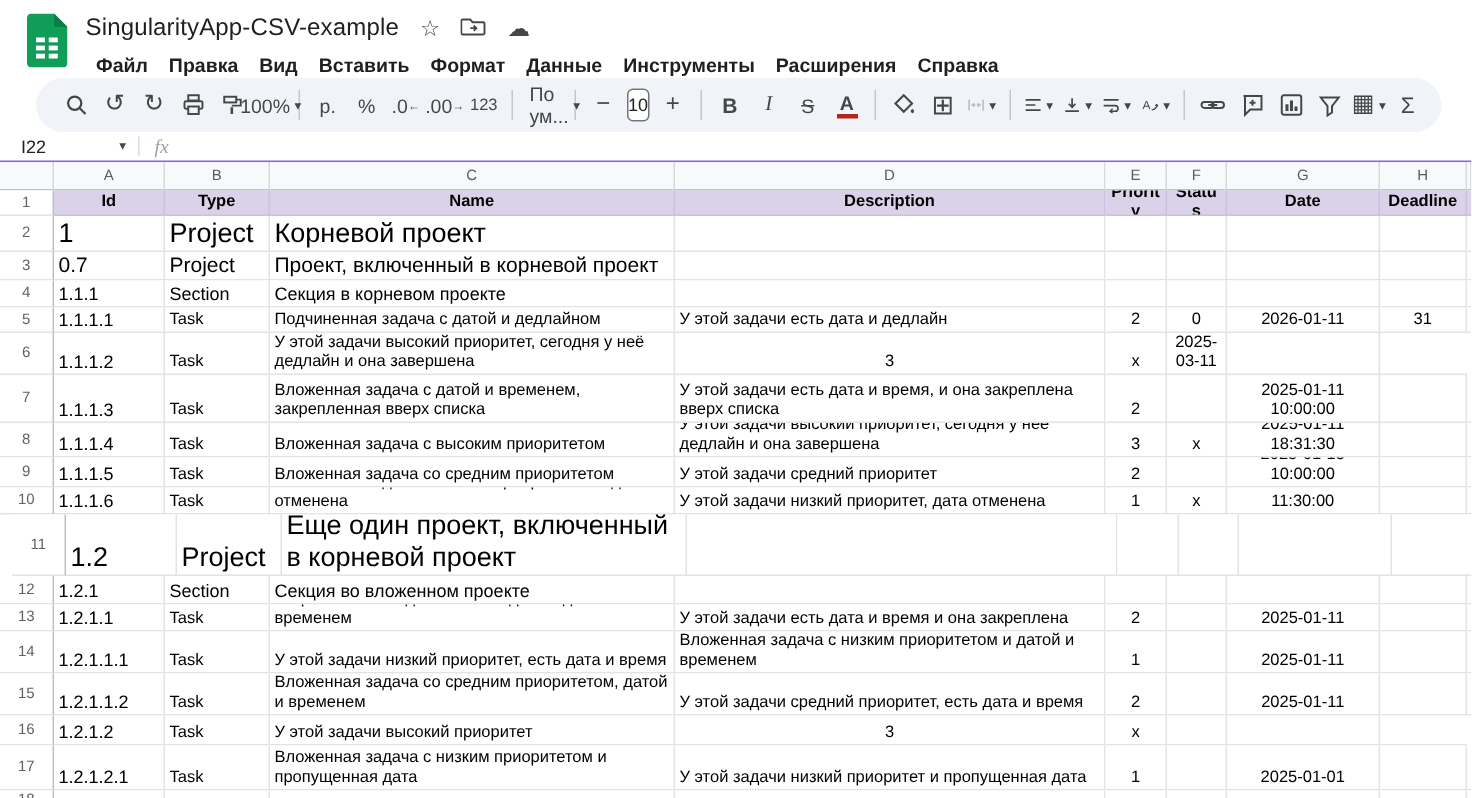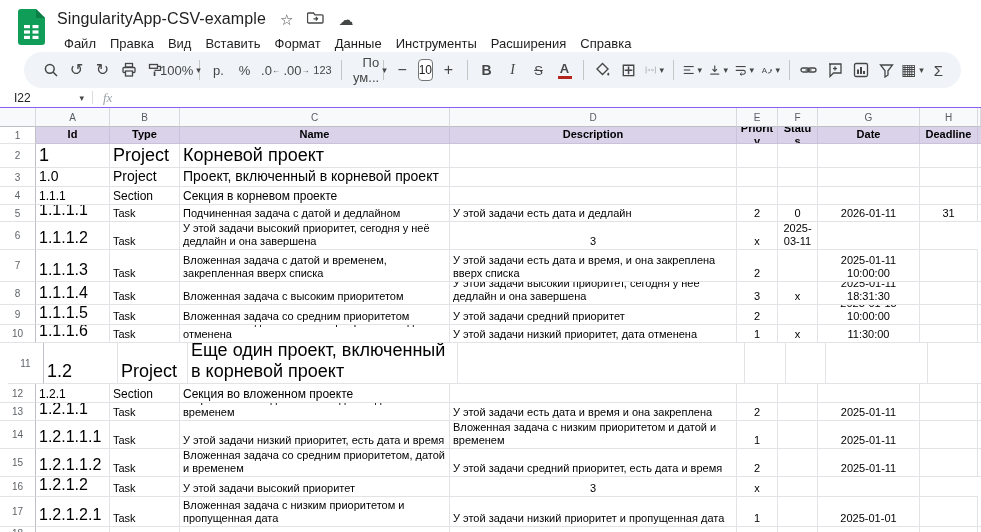--- a/index.html
+++ b/index.html
@@ -10,32 +10,32 @@
     color:#202124; -webkit-font-smoothing:antialiased;
   }
   
   .titlebar-area { height:52px; display:flex; align-items:flex-start; padding:7px 0 4px 16px;text-align:center; }
   .app-logo { width:27px; height:36px; margin:2px 12px 0 2px; flex:0 0 auto; }
   .tb-right { display:flex; flex-direction:column; }
   .title-row { display:flex; align-items:center; height:24px; }
   .doc-title { font-size:16px; color:#1f1f1f; letter-spacing:.1px; }
   .title-ico { margin-left:14px; font-size:15px; color:#444746; line-height:1; cursor:default; }
   .menu-row { display:flex; align-items:center; height:22px; margin-top:1px; }
-  .menu-item { font-size:13px; color:#1f1f1f; padding:2px 7px; border-radius:8px; cursor:default; }
+  .menu-item { font-size:13px; color:#1f1f1f; padding:2px 7px; border-radius:8px; cursor:default;font-weight:bold; }
   
   .toolbar { height:36px; margin:0 20px 0 24px; background:#f0f4f9; border-radius:18px;
              display:flex; align-items:center; padding:0 10px 0 14px; gap:1px; }
   .tbtn { min-width:25px; height:26px; border-radius:4px; display:flex; align-items:center; justify-content:center;
           color:#444746; font-size:13px; padding:0 3px; position:relative; cursor:default; }
   .tbtn svg { display:block; }
   .glyph16 { font-size:16px; line-height:1; }
   .glyph18 { font-size:18px; line-height:1; }
   .tsep { width:1px; height:20px; background:#c4c7c5; margin:0 5px; flex:0 0 auto; }
   .ddown { font-size:9px; color:#444746; margin-left:3px; }
-  .zoom-btn,.font-btn { font-size:13px; color:#444746;text-align:right; }
+  .zoom-btn,.font-btn { font-size:13px; color:#444746; }
   .font-btn { width:62px; justify-content:space-between; padding:0 5px; }
   .fontsize-box { width:28px; height:22px; border:1px solid #747775; border-radius:4px; background:#fff;
                   display:flex; align-items:center; justify-content:center; font-size:12px; color:#202124; margin:0 2px; }
   .b-bold { font-weight:700; font-size:14px; }
   .b-italic { font-style:italic; font-family:"Liberation Serif",serif; font-size:14px; }
   .b-strike { text-decoration:line-through; font-size:13px; }
   .b-color { font-size:13px; font-weight:600; display:flex; flex-direction:column; align-items:center; line-height:1; }
   .color-bar { width:14px; height:3px; margin-top:1px; }
   .disabled { color:#b7babe; }
   .disabled svg * { stroke:#b7babe !important; fill:none; }
@@ -62,21 +62,21 @@
   .cell.ctr { justify-content:center; text-align:center; }
   .sliver { border-bottom:1px solid #e2e3e6; background:#fff; }
   
   .r-header .cell { background:#d9d2e9; font-weight:700; font-size:11px; justify-content:center; text-align:center;
                     align-items:center; border-right-color:#c9c2da; border-bottom-color:#c9c2da; }
   .r-header .sliver { background:#d9d2e9; border-bottom-color:#c9c2da; }
   .r-project-xl .cell { font-size:18px; line-height:1.16; }
   .r-project-lg .cell { font-size:14px; line-height:1.2; }
   .r-section .cell { font-size:12px; }
   .r-task .cell { font-size:11px; }
-  .r-task .c0 { font-size:16px; }
+  .r-task .c0 { font-size:12px; }
   .r-project-xl .ctr,.r-project-lg .ctr,.r-section .ctr { font-size:11px; }
 </style>
 </head>
 <body>
 
 <div class="titlebar-area">
   <svg class="app-logo" viewBox="0 0 27 36">
     <path d="M3 0 h15 l9 9 v24 a3 3 0 0 1 -3 3 H3 a3 3 0 0 1 -3 -3 V3 a3 3 0 0 1 3 -3 z" fill="#0f9d58"></path>
     <path d="M18 0 l9 9 h-9 z" fill="#0a7e44"></path>
     <g fill="#fff">
@@ -298,21 +298,21 @@
         <div class="cell c2">Корневой проект</div>
         <div class="cell c3"></div>
         <div class="cell c4 ctr"></div>
         <div class="cell c5 ctr"></div>
         <div class="cell c6 ctr"></div>
         <div class="cell c7 ctr"></div>
         <div class="sliver"></div>
       </div>
       <div class="grow r-project-lg" style="grid-template-columns: 36px 74px 70px 270px 287px 41px 40px 102px 58px 3px; height: 19px;">
         <div class="rownum">3</div>
-        <div class="cell c0">1.0</div>
+        <div class="cell c0">0.7</div>
         <div class="cell c1">Project</div>
         <div class="cell c2">Проект, включенный в корневой проект</div>
         <div class="cell c3"></div>
         <div class="cell c4 ctr"></div>
         <div class="cell c5 ctr"></div>
         <div class="cell c6 ctr"></div>
         <div class="cell c7 ctr"></div>
         <div class="sliver"></div>
       </div>
       <div class="grow r-section" style="grid-template-columns: 36px 74px 70px 270px 287px 41px 40px 102px 58px 3px; height: 18px;">

